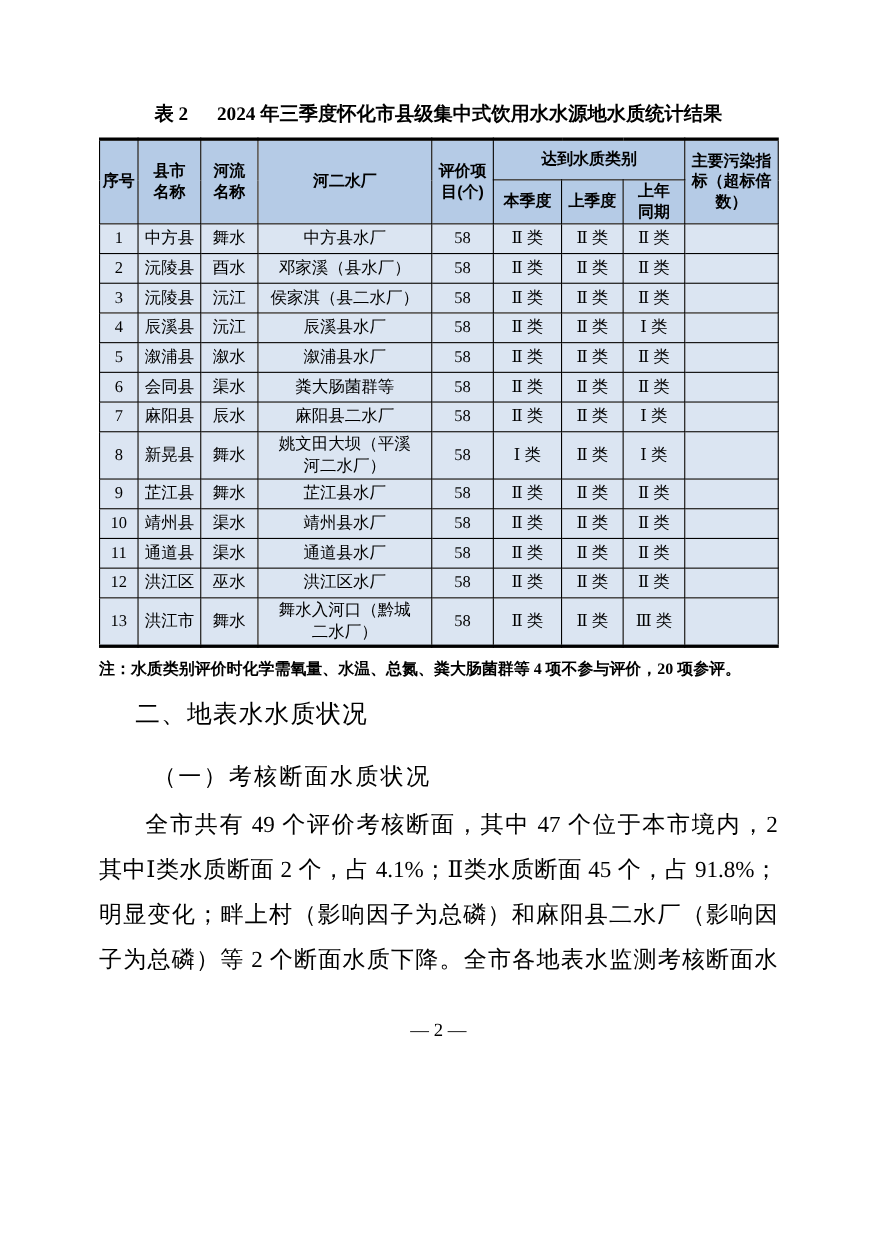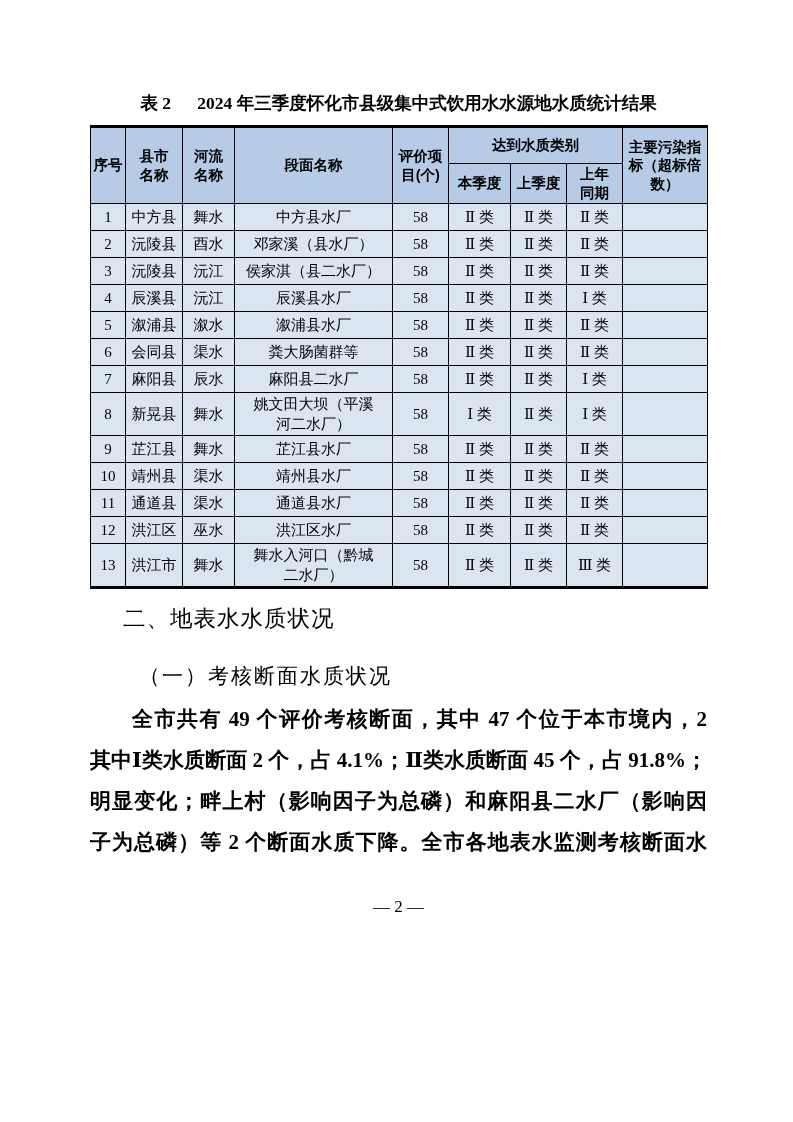--- a/index.html
+++ b/index.html
@@ -86,21 +86,21 @@
   }
   .subsection-heading {
     margin-top: 27px;
     margin-left: 49px;
     font-size: 21px;
     line-height: 31px;
     letter-spacing: 2px;
     font-family: "Liberation Serif", "DejaVu Serif", serif;
   }
 
-  .body-text { margin-top: 7px; font-weight: bold; }
+  .body-text { margin-top: 7px; }
   .body-line {
     font-size: 21px;
     line-height: 41px;
     text-align: justify;
     text-align-last: justify;
     font-family: "Liberation Serif", "DejaVu Serif", serif;
   }
   .body-line.first { text-indent: 42px; }
 
   .page-number {
@@ -131,21 +131,21 @@
           <col class="c-ly">
           <col class="c-pollutant">
       </colgroup>
       <thead>
         <tr class="hdr1">
           <th rowspan="2">序号</th>
           <th rowspan="2">县市
 名称</th>
           <th rowspan="2">河流
 名称</th>
-          <th rowspan="2">段面名称</th>
+          <th rowspan="2">河二水厂</th>
           <th rowspan="2">评价项
 目(个)</th>
           <th colspan="3">达到水质类别</th>
           <th rowspan="2">主要污染指
 标（超标倍
 数）</th>
         </tr>
         <tr class="hdr2">
           <th>本季度</th>
           <th>上季度</th>
@@ -295,20 +295,21 @@
 二水厂）</td>
             <td>58</td>
             <td>Ⅱ 类</td>
             <td>Ⅱ 类</td>
             <td>Ⅲ 类</td>
             <td></td>
           </tr>
         </tbody>
     </table>
 
+    <div class="table-note">注：水质类别评价时化学需氧量、水温、总氮、粪大肠菌群等 4 项不参与评价，20 项参评。</div>
 
     <div class="section-heading">二、地表水水质状况</div>
 
     <div class="subsection-heading">（一）考核断面水质状况</div>
 
     <div class="body-text">
       <div class="body-line first">全市共有 49 个评价考核断面，其中 47 个位于本市境内，2</div>
       <div class="body-line">其中Ⅰ类水质断面 2 个，占 4.1%；Ⅱ类水质断面 45 个，占 91.8%；</div>
       <div class="body-line">明显变化；畔上村（影响因子为总磷）和麻阳县二水厂（影响因</div>
       <div class="body-line">子为总磷）等 2 个断面水质下降。全市各地表水监测考核断面水</div>

